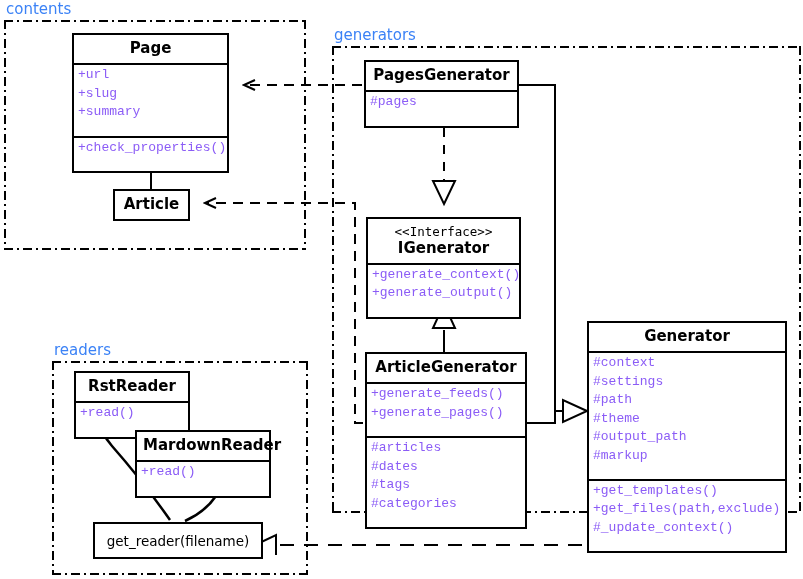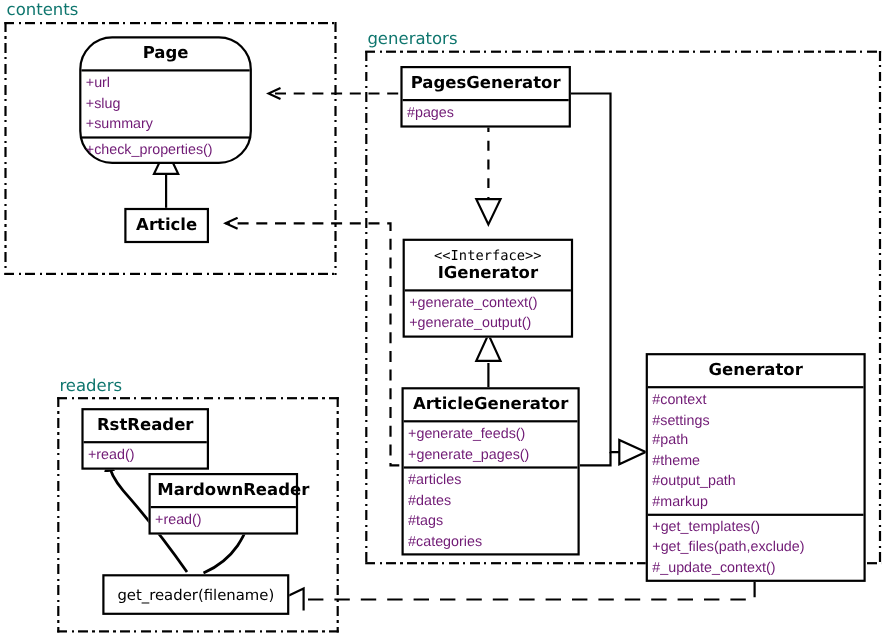--- a/index.html
+++ b/index.html
@@ -31,21 +31,21 @@
       repeating-linear-gradient(to right, #000 0 9px, transparent 9px 13px, #000 13px 15px, transparent 15px 19px),
       repeating-linear-gradient(to bottom, #000 0 9px, transparent 9px 13px, #000 13px 15px, transparent 15px 19px),
       repeating-linear-gradient(to bottom, #000 0 9px, transparent 9px 13px, #000 13px 15px, transparent 15px 19px);
     background-size: 100% 2px, 100% 2px, 2px 100%, 2px 100%;
     background-position: 0 0, 0 100%, 0 0, 100% 0;
     background-repeat: no-repeat;
   }
   .pkg-label {
     position: absolute;
     font-size: 15px;
-    color: #0f766e;
+    color: #3b82f6;
     background: #ffffff;
     padding: 0 3px 0 2px;
     white-space: nowrap;
     line-height: 1.1;
   }
 
   
   .cls {
     position: absolute;
     border: 2px solid #000;
@@ -65,25 +65,25 @@
     display: block;
     font-weight: normal;
     font-family: "DejaVu Sans Mono", monospace;
     font-size: 12.5px;
     line-height: 1.25;
   }
   .cls-sep {
     border-top: 2px solid #000;
   }
   .cls-list {
-    padding: 1px 3px 2px 4px;
-    font-family: Liberation Sans, sans-serif;
+    padding: 1px 3px 14px 4px;
+    font-family: Liberation Mono, monospace;
     font-size: 13px;
     line-height: 1.42;
-    color: #701a75;
+    color: #8b5cf6;
     white-space: nowrap;
   }
   .fn-box {
     position: absolute;
     border: 2px solid #000;
     background: #ffffff;
     box-sizing: border-box;
     z-index: 5;
     display: flex;
     align-items: center;
@@ -164,21 +164,21 @@
 
     <g>
       <path d="M170,520 Q142,480 112,446 Q100,432 98,418" fill="none" stroke="#000" stroke-width="2.5" marker-end="url(#solidArrow)"></path>
     </g>
 
     <g>
       <path d="M185,521 Q205,512 216,496 Q228,478 226,466" fill="none" stroke="#000" stroke-width="2.5" marker-end="url(#solidArrow)"></path>
     </g>
   </svg>
 
-  <div class="cls" style="left:72px; top:33px; width:157px;border-radius:30px;">
+  <div class="cls" style="left:72px; top:33px; width:157px;">
     <div class="cls-name">Page</div>
     <div class="cls-sep cls-list">
       <div>+url</div>
       <div>+slug</div>
       <div>+summary</div>
     </div>
     <div class="cls-sep cls-list">
       <div>+check_properties()</div>
     </div>
   </div>

